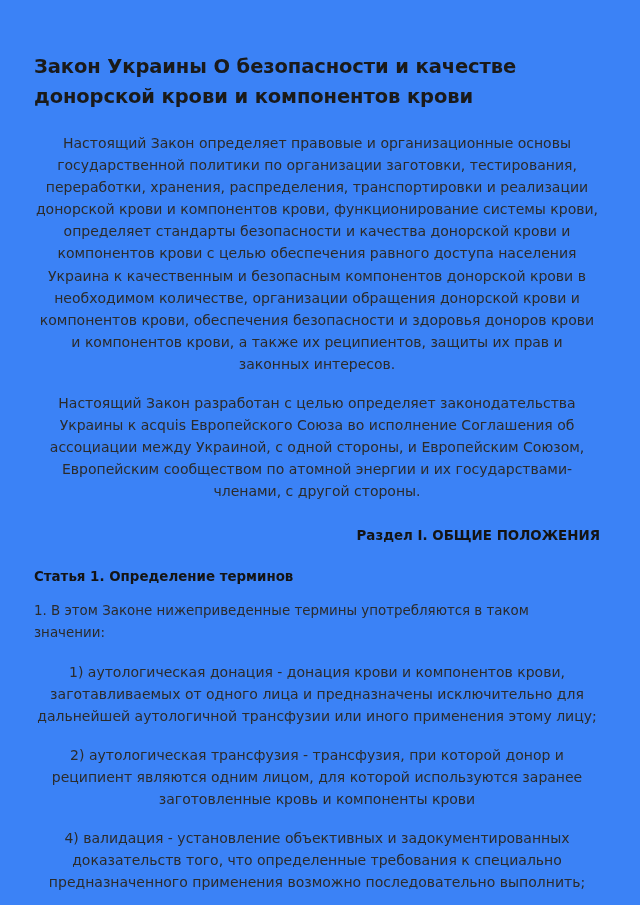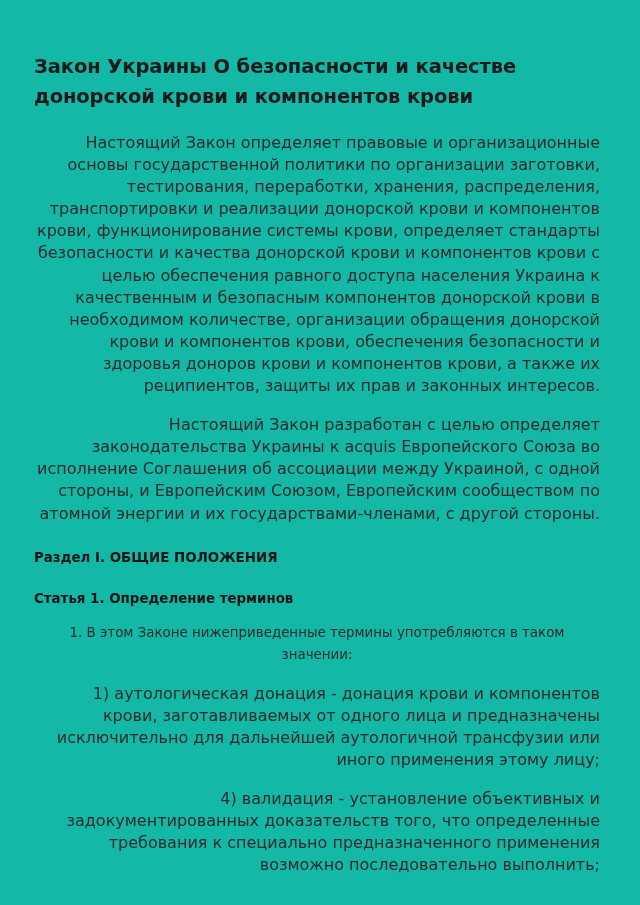--- a/index.html
+++ b/index.html
@@ -10,60 +10,60 @@
   body {
     width: 640px;
     height: 905px;
     font-family: "DejaVu Sans", sans-serif;
     background: #ffffff;
     overflow: hidden;
   }
   .page {
     width: 640px;
     height: 905px;
-    background: #14b8a6;
+    background: #3b82f6;
     box-sizing: border-box;
     padding: 52px 40px 0 34px;
   }
   .doc-title {
     font-size: 19.5px;
     font-weight: bold;
     line-height: 30px;
     color: #1a1a1a;
     margin: 0 0 20px 0;
     letter-spacing: -0.1px;
     max-width: 520px;
   }
   .para {
-    font-size: 16px;
+    font-size: 14px;
     line-height: 22.1px;
     color: #2b2b2b;
     margin: 0 0 17px 0;
-    text-align: right;
+    text-align: center;
   }
   .section-heading {
     font-size: 13.4px;
     font-weight: bold;
     line-height: 22px;
     color: #141414;
     margin: 22px 0 19px 0;
+    text-align: right;
   }
   .article-heading {
     font-size: 13.4px;
     font-weight: bold;
     line-height: 22px;
     color: #141414;
     margin: 0 0 12px 0;
   }
   .para-tight {
     font-size: 13.4px;
     line-height: 22.1px;
     color: #2b2b2b;
     margin: 0 0 17px 0;
-    text-align: center;
   }
   .defs { margin: 0; padding: 0; }
 </style>
 </head>
 <body>
 
 <div class="page">
 
   <h1 class="doc-title">Закон Украины О безопасности и качестве донорской крови и компонентов крови</h1>
 
@@ -72,16 +72,17 @@
   <p class="para">Настоящий Закон разработан с целью определяет законодательства Украины к acquis Европейского Союза во исполнение Соглашения об ассоциации между Украиной, с одной стороны, и Европейским Союзом, Европейским сообществом по атомной энергии и их государствами-членами, с другой стороны.</p>
 
   <h2 class="section-heading">Раздел I. ОБЩИЕ ПОЛОЖЕНИЯ</h2>
 
   <h3 class="article-heading">Статья 1. Определение терминов</h3>
 
   <p class="para-tight">1. В этом Законе нижеприведенные термины употребляются в таком значении:</p>
 
   <div class="defs">
     <p class="para">1) аутологическая донация - донация крови и компонентов крови, заготавливаемых от одного лица и предназначены исключительно для дальнейшей аутологичной трансфузии или иного применения этому лицу;</p>
+    <p class="para">2) аутологическая трансфузия - трансфузия, при которой донор и реципиент являются одним лицом, для которой используются заранее заготовленные кровь и компоненты крови</p>
     <p class="para">4) валидация - установление объективных и задокументированных доказательств того, что определенные требования к специально предназначенного применения возможно последовательно выполнить;</p>
   </div>
 
 </div>
 
 </body></html>

